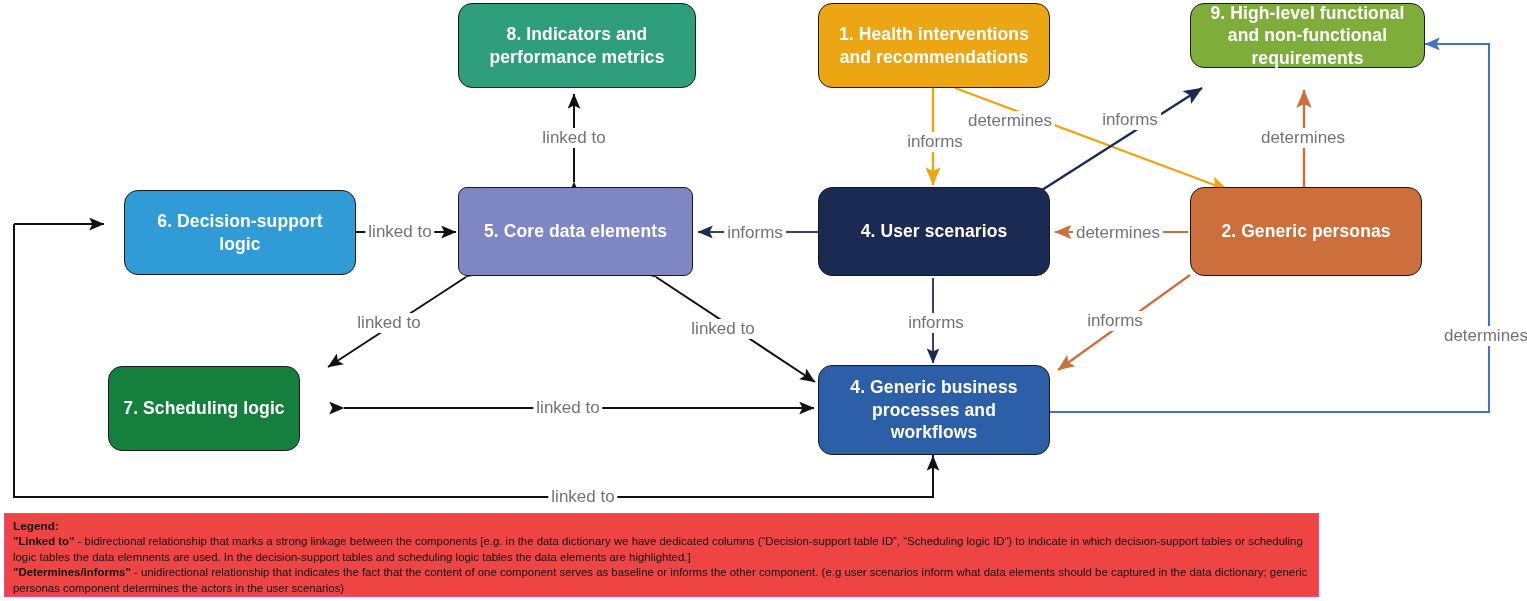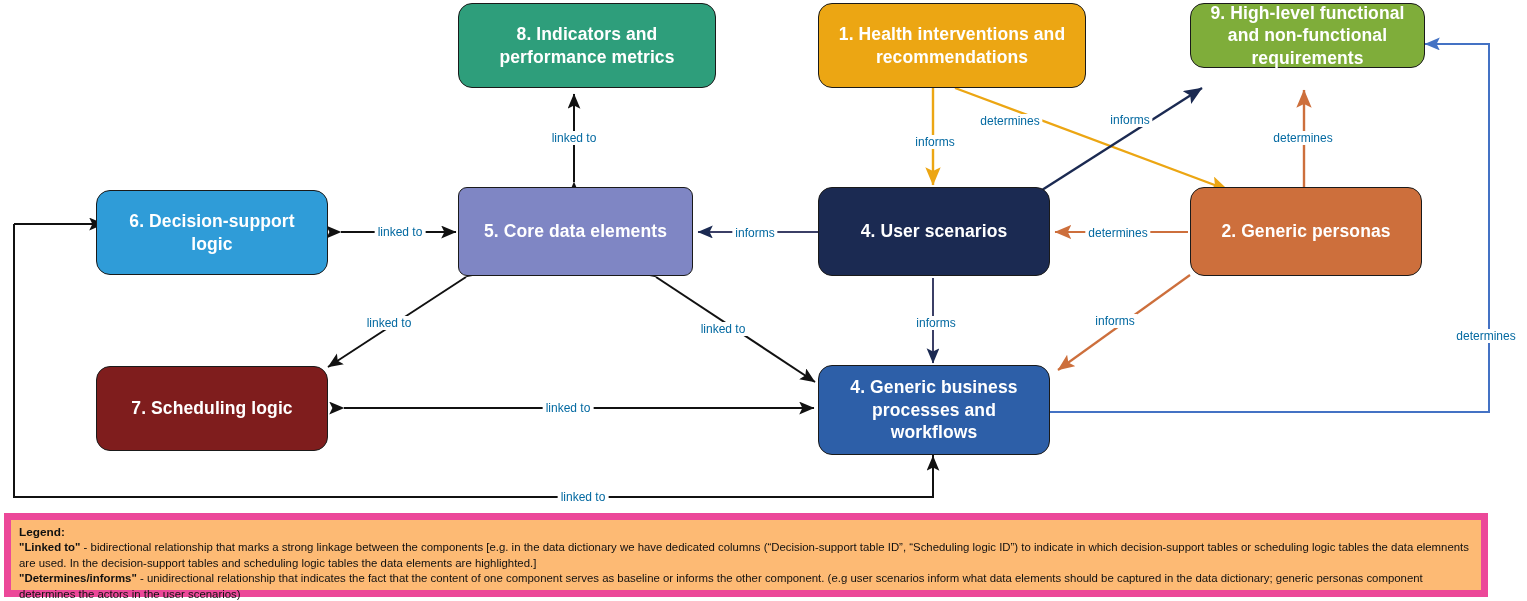--- a/index.html
+++ b/index.html
@@ -22,38 +22,38 @@
     font-weight:700;
     line-height:1.28;
     padding:4px 10px;
     letter-spacing:0.1px;
     z-index:3;
   }
   .node span{display:block;}
 
   .edge-label{
     position:absolute;
-    font-size:12px;
-    color:#0369a1;
+    font-size:17px;
+    color:#737373;
     background:#ffffff;
     padding:0 3px;
     white-space:nowrap;
     font-weight:400;
     z-index:4;
     transform:translate(-50%,-50%);
     font-family:"Liberation Sans","DejaVu Sans",sans-serif;
   }
 
   #legend{
     position:absolute;
     left:4px; top:513px;
-    width:1484px; height:84px;
+    width:1315px; height:84px;
     box-sizing:border-box;
-    background:#fdba74;
-    border:7px solid #ec4899;
+    background:#ef4444;
+    border:1px solid #ec4899;
     padding:4px 8px 4px 8px;
     font-size:11.4px;
     line-height:1.37;
     color:#101010;
     z-index:5;
   }
   #legend .ltitle{font-weight:700;font-size:11.8px;}
   #legend p{margin:0;}
   #legend b{font-weight:700;}
 </style>
@@ -112,49 +112,49 @@
 
     <line x1="933" y1="278" x2="933" y2="363" stroke="#3b3f66" stroke-width="2" marker-end="url(#ah-navy)"></line>
 
     <line x1="1188" y1="232" x2="1055" y2="232" stroke="#cd6f3c" stroke-width="2.2" marker-end="url(#ah-orange)"></line>
 
     <line x1="1190" y1="275" x2="1058" y2="370" stroke="#cd6f3c" stroke-width="2.2" marker-end="url(#ah-orange)"></line>
 
     <polyline points="1049,412 1489,412 1489,44 1425,44" stroke="#4472c4" stroke-width="2" fill="none" marker-end="url(#ah-blue)"></polyline>
   </svg>
 
-  <div class="node" style="left:458px;top:3px;width:258px;height:85px;background:#2e9e7b;">
+  <div class="node" style="left:458px;top:3px;width:238px;height:85px;background:#2e9e7b;">
     <span>8. Indicators and performance metrics</span>
   </div>
 
-  <div class="node" style="left:818px;top:3px;width:268px;height:85px;background:#eca613;">
+  <div class="node" style="left:818px;top:3px;width:232px;height:85px;background:#eca613;">
     <span>1. Health interventions and recommendations</span>
   </div>
 
   <div class="node" style="left:1190px;top:3px;width:235px;height:65px;background:#7fad3a;">
     <span>9. High-level functional and non-functional requirements</span>
   </div>
 
-  <div class="node" style="left:96px;top:190px;width:232px;height:85px;background:#2f9cd8;">
+  <div class="node" style="left:124px;top:190px;width:232px;height:85px;background:#2f9cd8;">
     <span>6. Decision-support logic</span>
   </div>
 
   <div class="node" style="left:458px;top:187px;width:235px;height:89px;background:#7f86c4;border-radius:9px;">
     <span>5. Core data elements</span>
   </div>
 
   <div class="node" style="left:818px;top:187px;width:232px;height:89px;background:#1b2a52;">
     <span>4. User scenarios</span>
   </div>
 
   <div class="node" style="left:1190px;top:187px;width:232px;height:89px;background:#cd6f3c;text-align:center;">
     <span>2. Generic personas</span>
   </div>
 
-  <div class="node" style="left:96px;top:366px;width:232px;height:85px;background:#7f1d1d;">
+  <div class="node" style="left:108px;top:366px;width:192px;height:85px;background:#15803d;">
     <span>7. Scheduling logic</span>
   </div>
 
   <div class="node" style="left:818px;top:365px;width:232px;height:90px;background:#2d5fa8;">
     <span>4. Generic business processes and workflows</span>
   </div>
 
   <div class="edge-label" style="left:574px;top:138px;">linked to</div>
   <div class="edge-label" style="left:400px;top:232px;">linked to</div>
   <div class="edge-label" style="left:389px;top:323px;">linked to</div>

